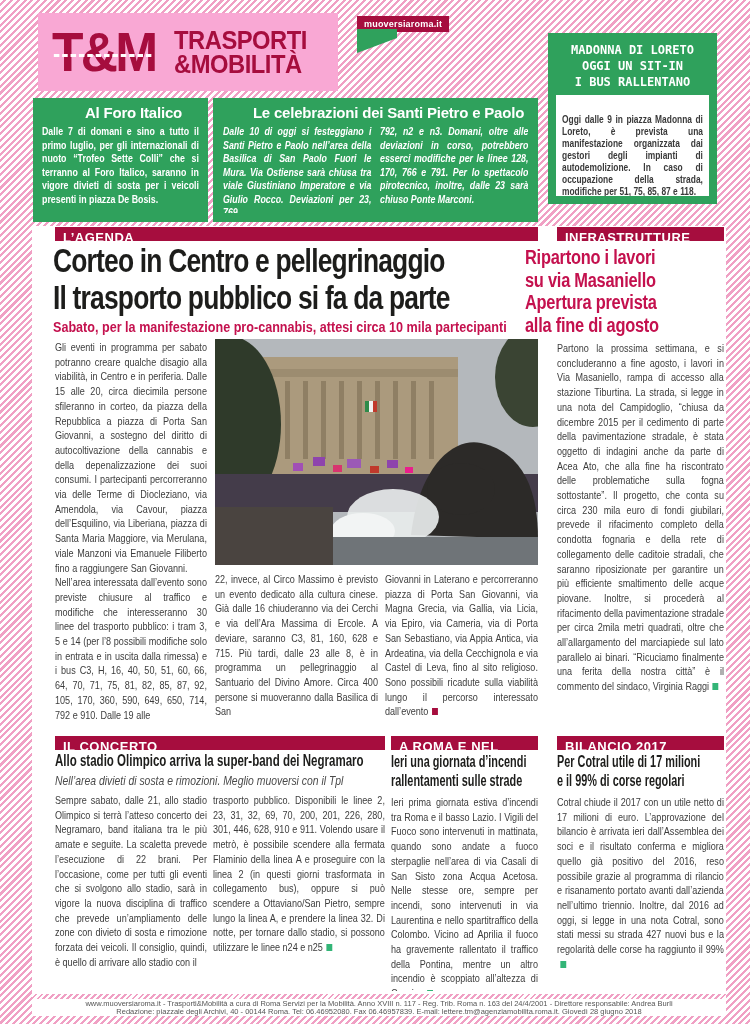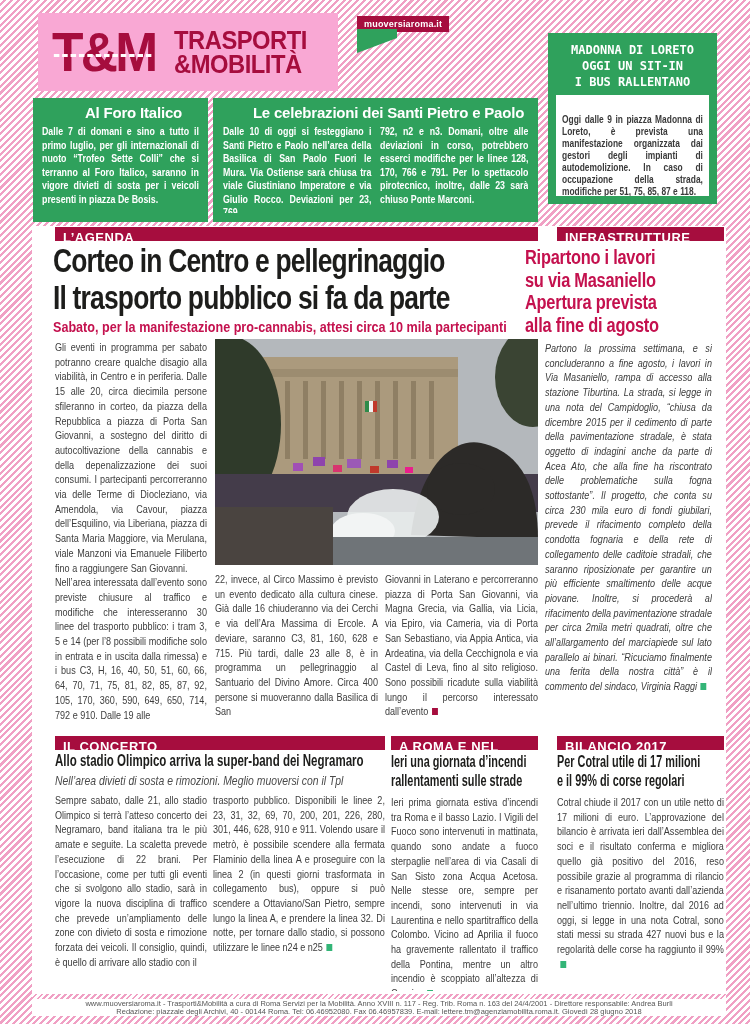--- a/index.html
+++ b/index.html
@@ -26,21 +26,21 @@
   .alert-inner{position:absolute;left:8px;right:8px;top:62px;bottom:8px;background:#fff;padding:19px 6px;overflow:hidden;}
   .alert-inner .c{width:114%;transform:scaleX(.88);transform-origin:0 0;font-size:10px;line-height:12px;font-weight:bold;color:#3a3a3a;text-align:justify;}
   
   .gbox{background:#2fa15c;color:#fff;}
   .gbox1{left:33px;top:98px;width:175px;height:124px;}
   .gbox2{left:213px;top:98px;width:325px;height:124px;}
   .gbox-title{text-align:center;font-size:15px;font-weight:bold;margin-top:6px;letter-spacing:-.2px;padding-left:26px;}
   .gbox-body{margin:4px 9px 0 9px;overflow:hidden;height:90px;}
   .cw .c{width:119%;transform:scaleX(.84);transform-origin:0 0;text-align:justify;}
   .gbox .c{font-size:10.5px;line-height:13.5px;font-weight:bold;color:#fff;}
-  .gbox2 .cols{display:flex;margin:4px 10px 4px 10px;}
+  .gbox2 .cols{display:flex;margin:4px 10px 4px 10px;font-style:italic;}
   .gbox2 .cols .cw{width:150px;overflow:hidden;height:88px;}
   .gbox2 .cols .cw + .cw{margin-left:8px;}
   
   .kicker{height:14px;background:#a60d3e;color:#fff;font-size:13px;font-weight:bold;letter-spacing:.5px;padding:2.5px 0 0 8px;}
   .k-agenda{left:55px;top:227px;width:483px;}
   .k-infra{left:557px;top:227px;width:167px;}
   .k-concert{left:55px;top:736px;width:330px;}
   .k-fires{left:391px;top:736px;width:147px;}
   .k-budget{left:557px;top:736px;width:167px;}
   
@@ -48,21 +48,21 @@
   .headline span{display:block;white-space:nowrap;font-size:33px;line-height:37px;font-weight:bold;color:#1d1d1b;letter-spacing:-1px;transform:scaleX(.8);transform-origin:0 0;}
   .standfirst{left:53px;top:318px;white-space:nowrap;font-size:15px;font-weight:bold;color:#c4114e;transform:scaleX(.84);transform-origin:0 0;}
   .bodytext .c{font-size:10.8px;line-height:14.7px;color:#3c3c3c;font-weight:normal;}
   .mcol1{left:55px;top:340px;width:152px;height:392px;overflow:hidden;}
   .mcol2{left:215px;top:572px;width:163px;height:162px;overflow:hidden;}
   .mcol3{left:385px;top:572px;width:153px;height:162px;overflow:hidden;}
   .photo{left:215px;top:339px;width:323px;height:226px;overflow:hidden;}
   
   .sb-headline{left:525px;top:246px;}
   .sb-headline span{display:block;white-space:nowrap;font-size:20px;line-height:22.5px;font-weight:bold;color:#c4114e;letter-spacing:-.3px;transform:scaleX(.82);transform-origin:0 0;}
-  .sb-body{left:545px;top:341px;width:167px;height:390px;overflow:hidden;font-style:italic;}
+  .sb-body{left:557px;top:341px;width:167px;height:390px;overflow:hidden;}
   
   .s1-headline{left:55px;top:752px;white-space:nowrap;font-size:16px;font-weight:bold;color:#1d1d1b;transform:scaleX(.72);transform-origin:0 0;}
   .s1-subhead{left:55px;top:773px;white-space:nowrap;font-style:italic;font-size:13px;color:#4a4a4a;transform:scaleX(.8);transform-origin:0 0;}
   .s1col1{left:55px;top:793px;width:152px;height:198px;overflow:hidden;}
   .s1col2{left:213px;top:793px;width:172px;height:198px;overflow:hidden;}
   .sm-headline span{display:block;white-space:nowrap;font-size:16px;line-height:19px;font-weight:bold;color:#1d1d1b;transform:scaleX(.68);transform-origin:0 0;}
   .s2-headline{left:391px;top:752px;}
   .s2-body{left:391px;top:795px;width:147px;height:196px;overflow:hidden;}
   .s3-headline{left:557px;top:752px;}
   .s3-body{left:557px;top:795px;width:167px;height:196px;overflow:hidden;}

